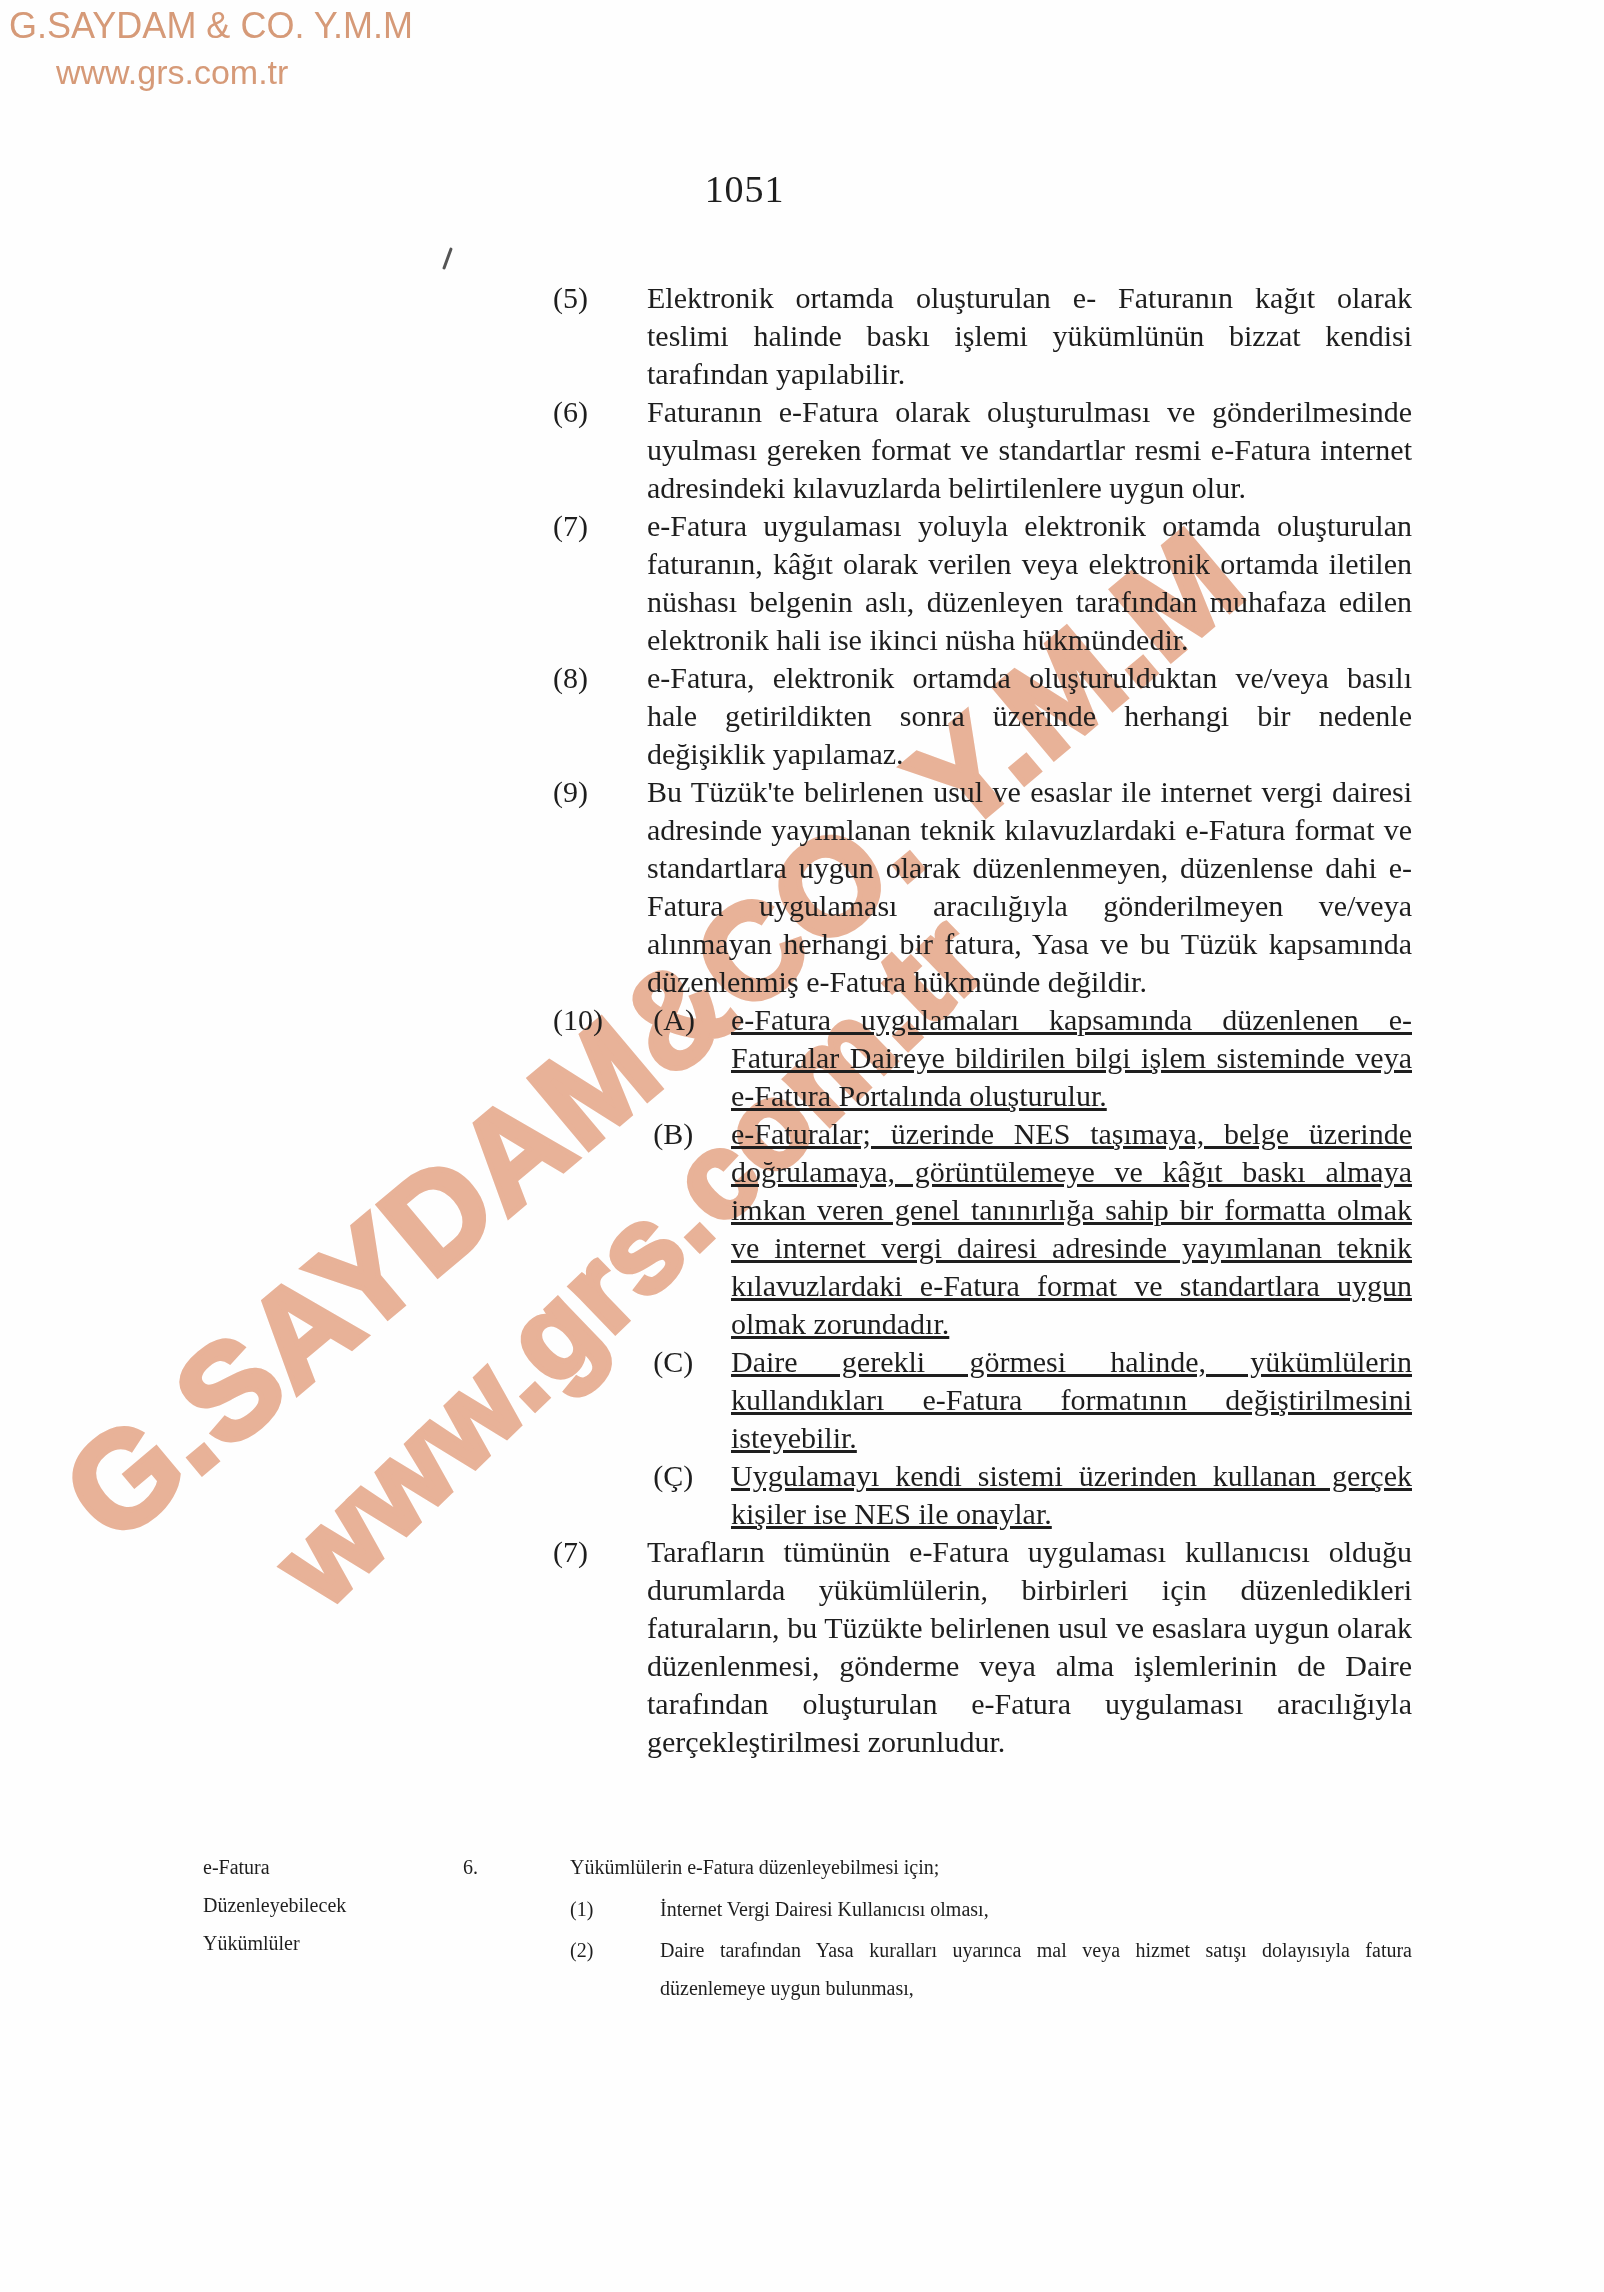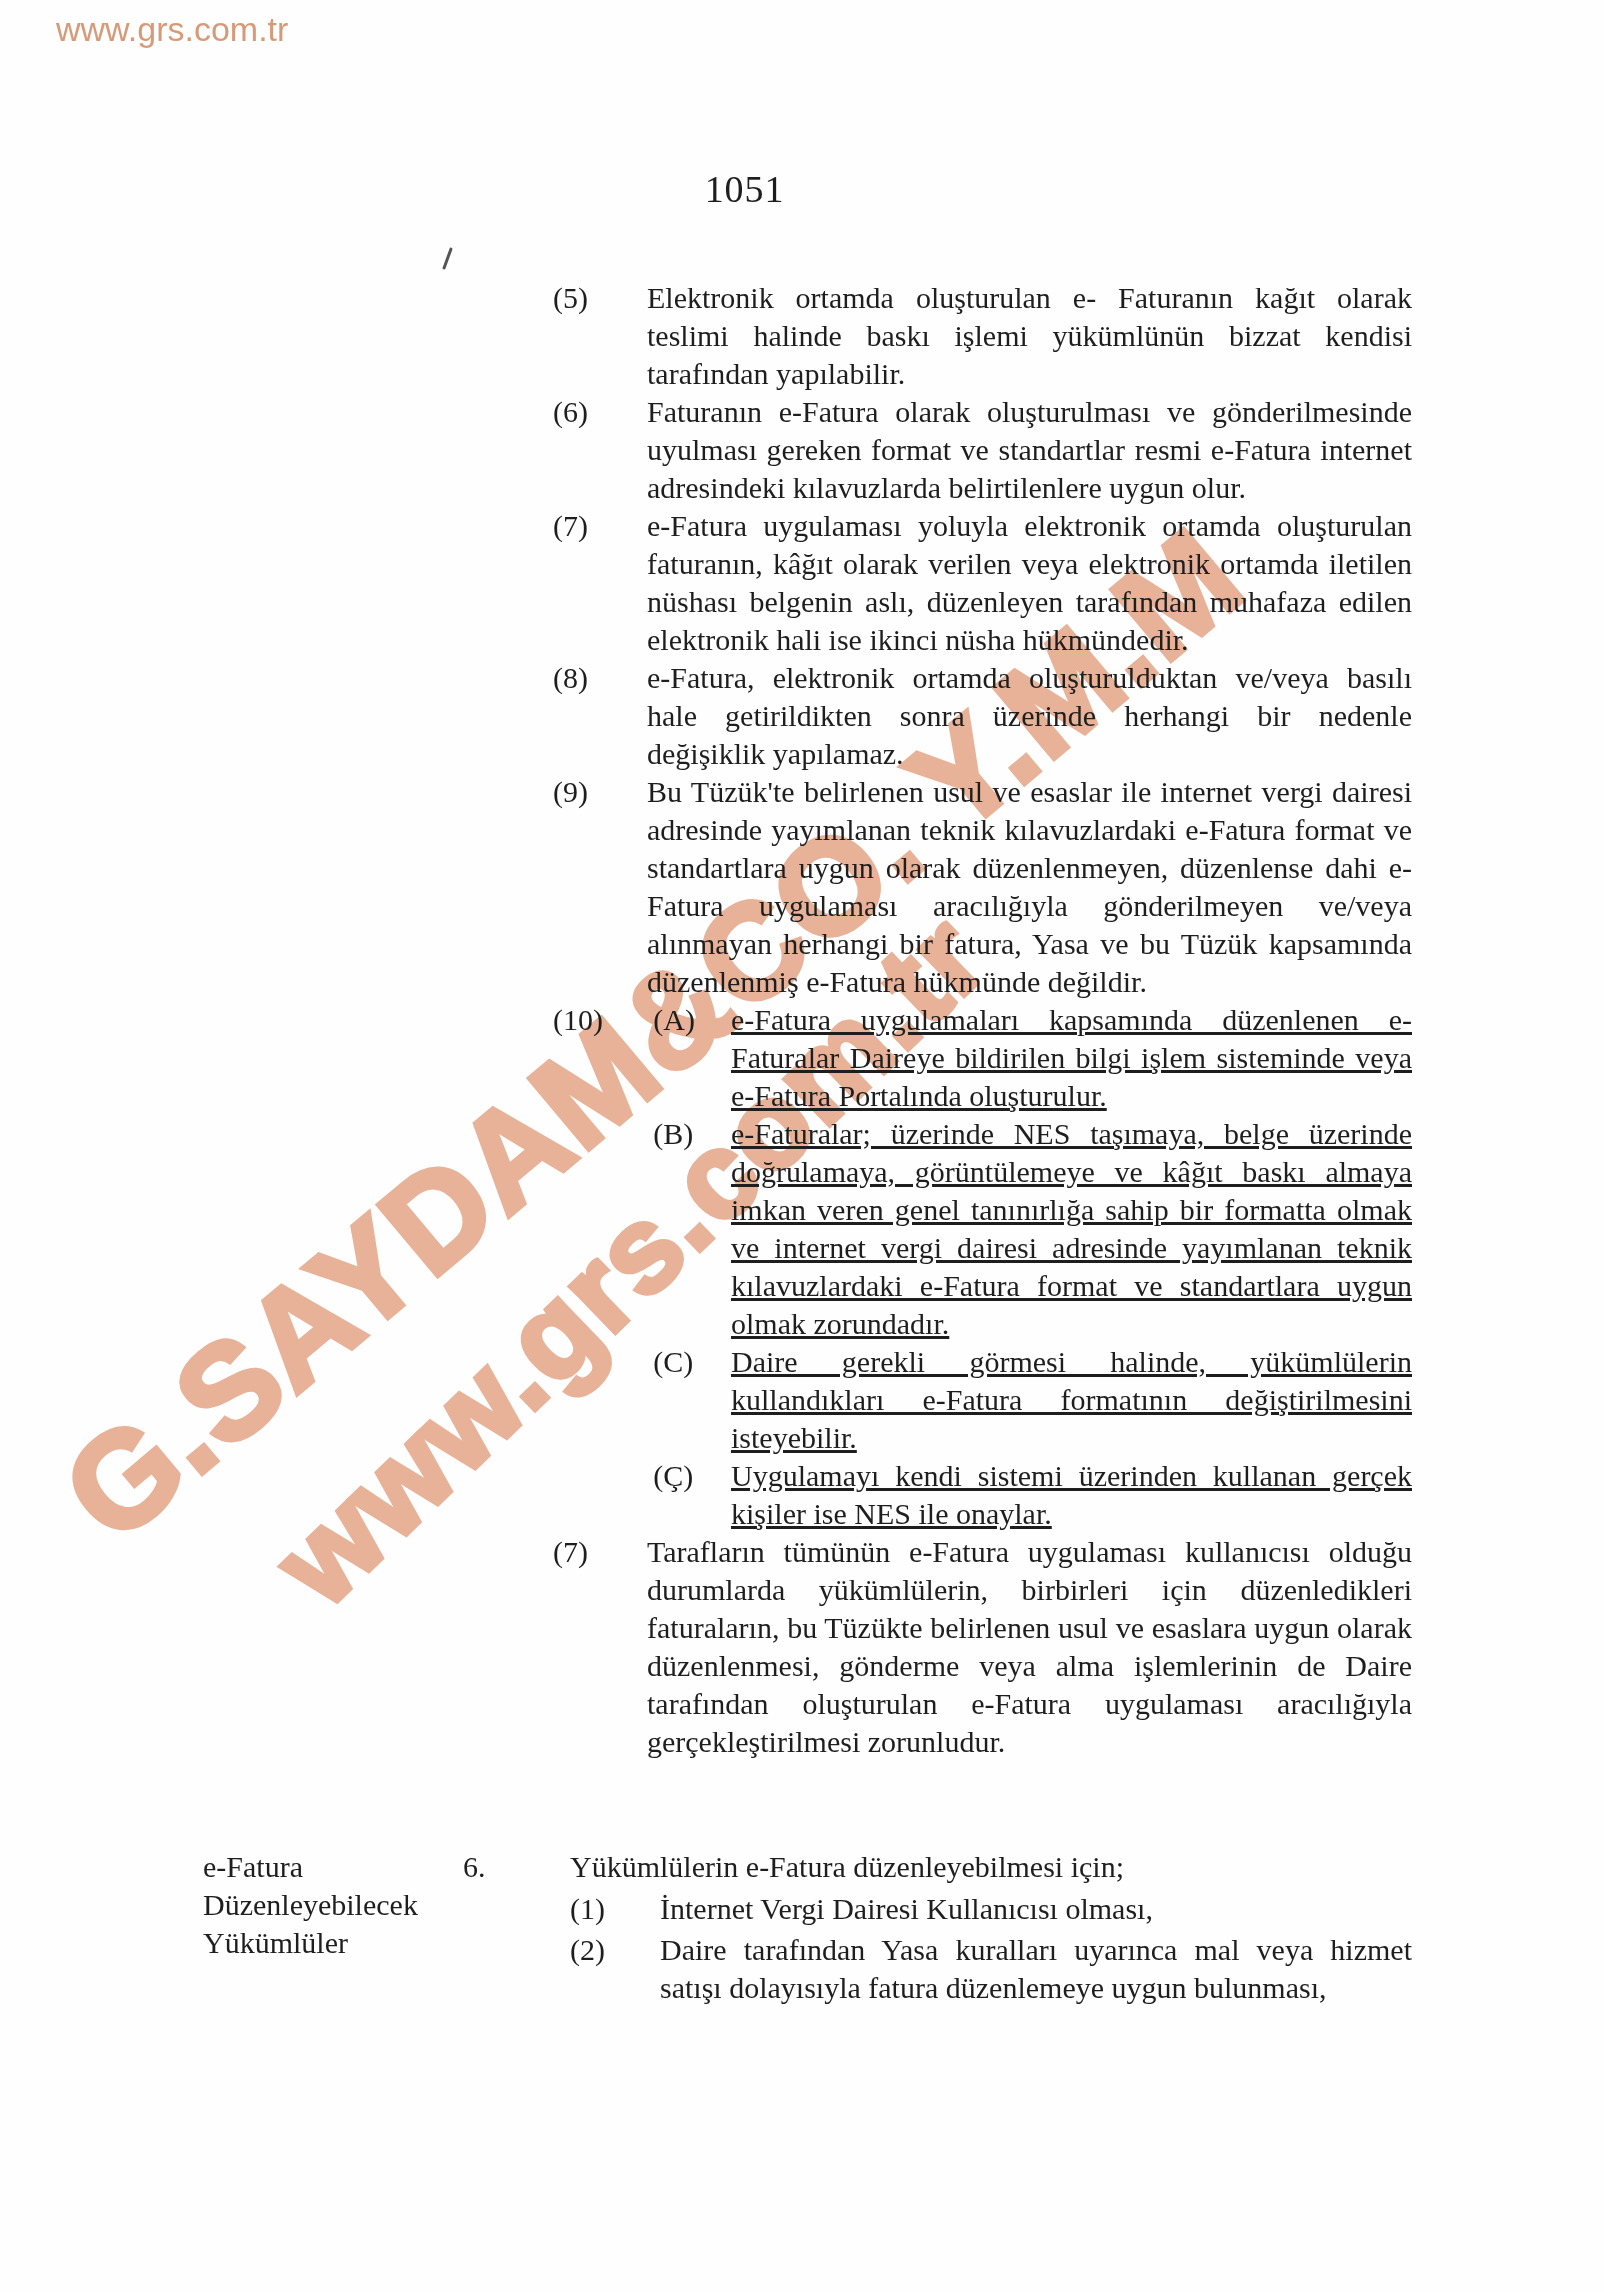--- a/index.html
+++ b/index.html
@@ -59,39 +59,40 @@
   .pnum{width:94px;flex:none;}
   .ptext{flex:1;text-align:justify;}
   .subwrap{flex:1;}
   .srow{display:flex;align-items:flex-start;}
   .sletter{width:84px;flex:none;padding-left:6.3px;box-sizing:border-box;}
   .stext{flex:1;text-align:justify;text-decoration:underline;}
 
   
   #sec6{
     position:absolute;left:203px;top:1848px;width:1209px;z-index:2;
-    font-size:30px;line-height:38px;
+    font-size:20px;line-height:38px;
     display:flex;align-items:flex-start;
   }
   .s6label{width:260px;flex:none;}
   .s6num{width:107px;flex:none;}
   .s6body{flex:1;}
   .s6item{display:flex;align-items:flex-start;margin-top:3.6px;}
   .s6inum{width:90px;flex:none;}
   .s6itext{flex:1;text-align:justify;}
 </style>
 </head>
 <body>
 
 <div id="page">
 
   <div id="wm1" class="wm">G.SAYDAM&amp;CO. Y.M.M</div>
   <div id="wm2" class="wm">www.grs.com.tr</div>
 
   <div id="logo">
+    <div class="l1">G.SAYDAM &amp; CO. Y.M.M</div>
     <div class="l2">www.grs.com.tr</div>
   </div>
 
   <div id="pageno">1051</div>
 
   <div class="speck"></div>
 
   <div id="content">
 
     <div class="para">

